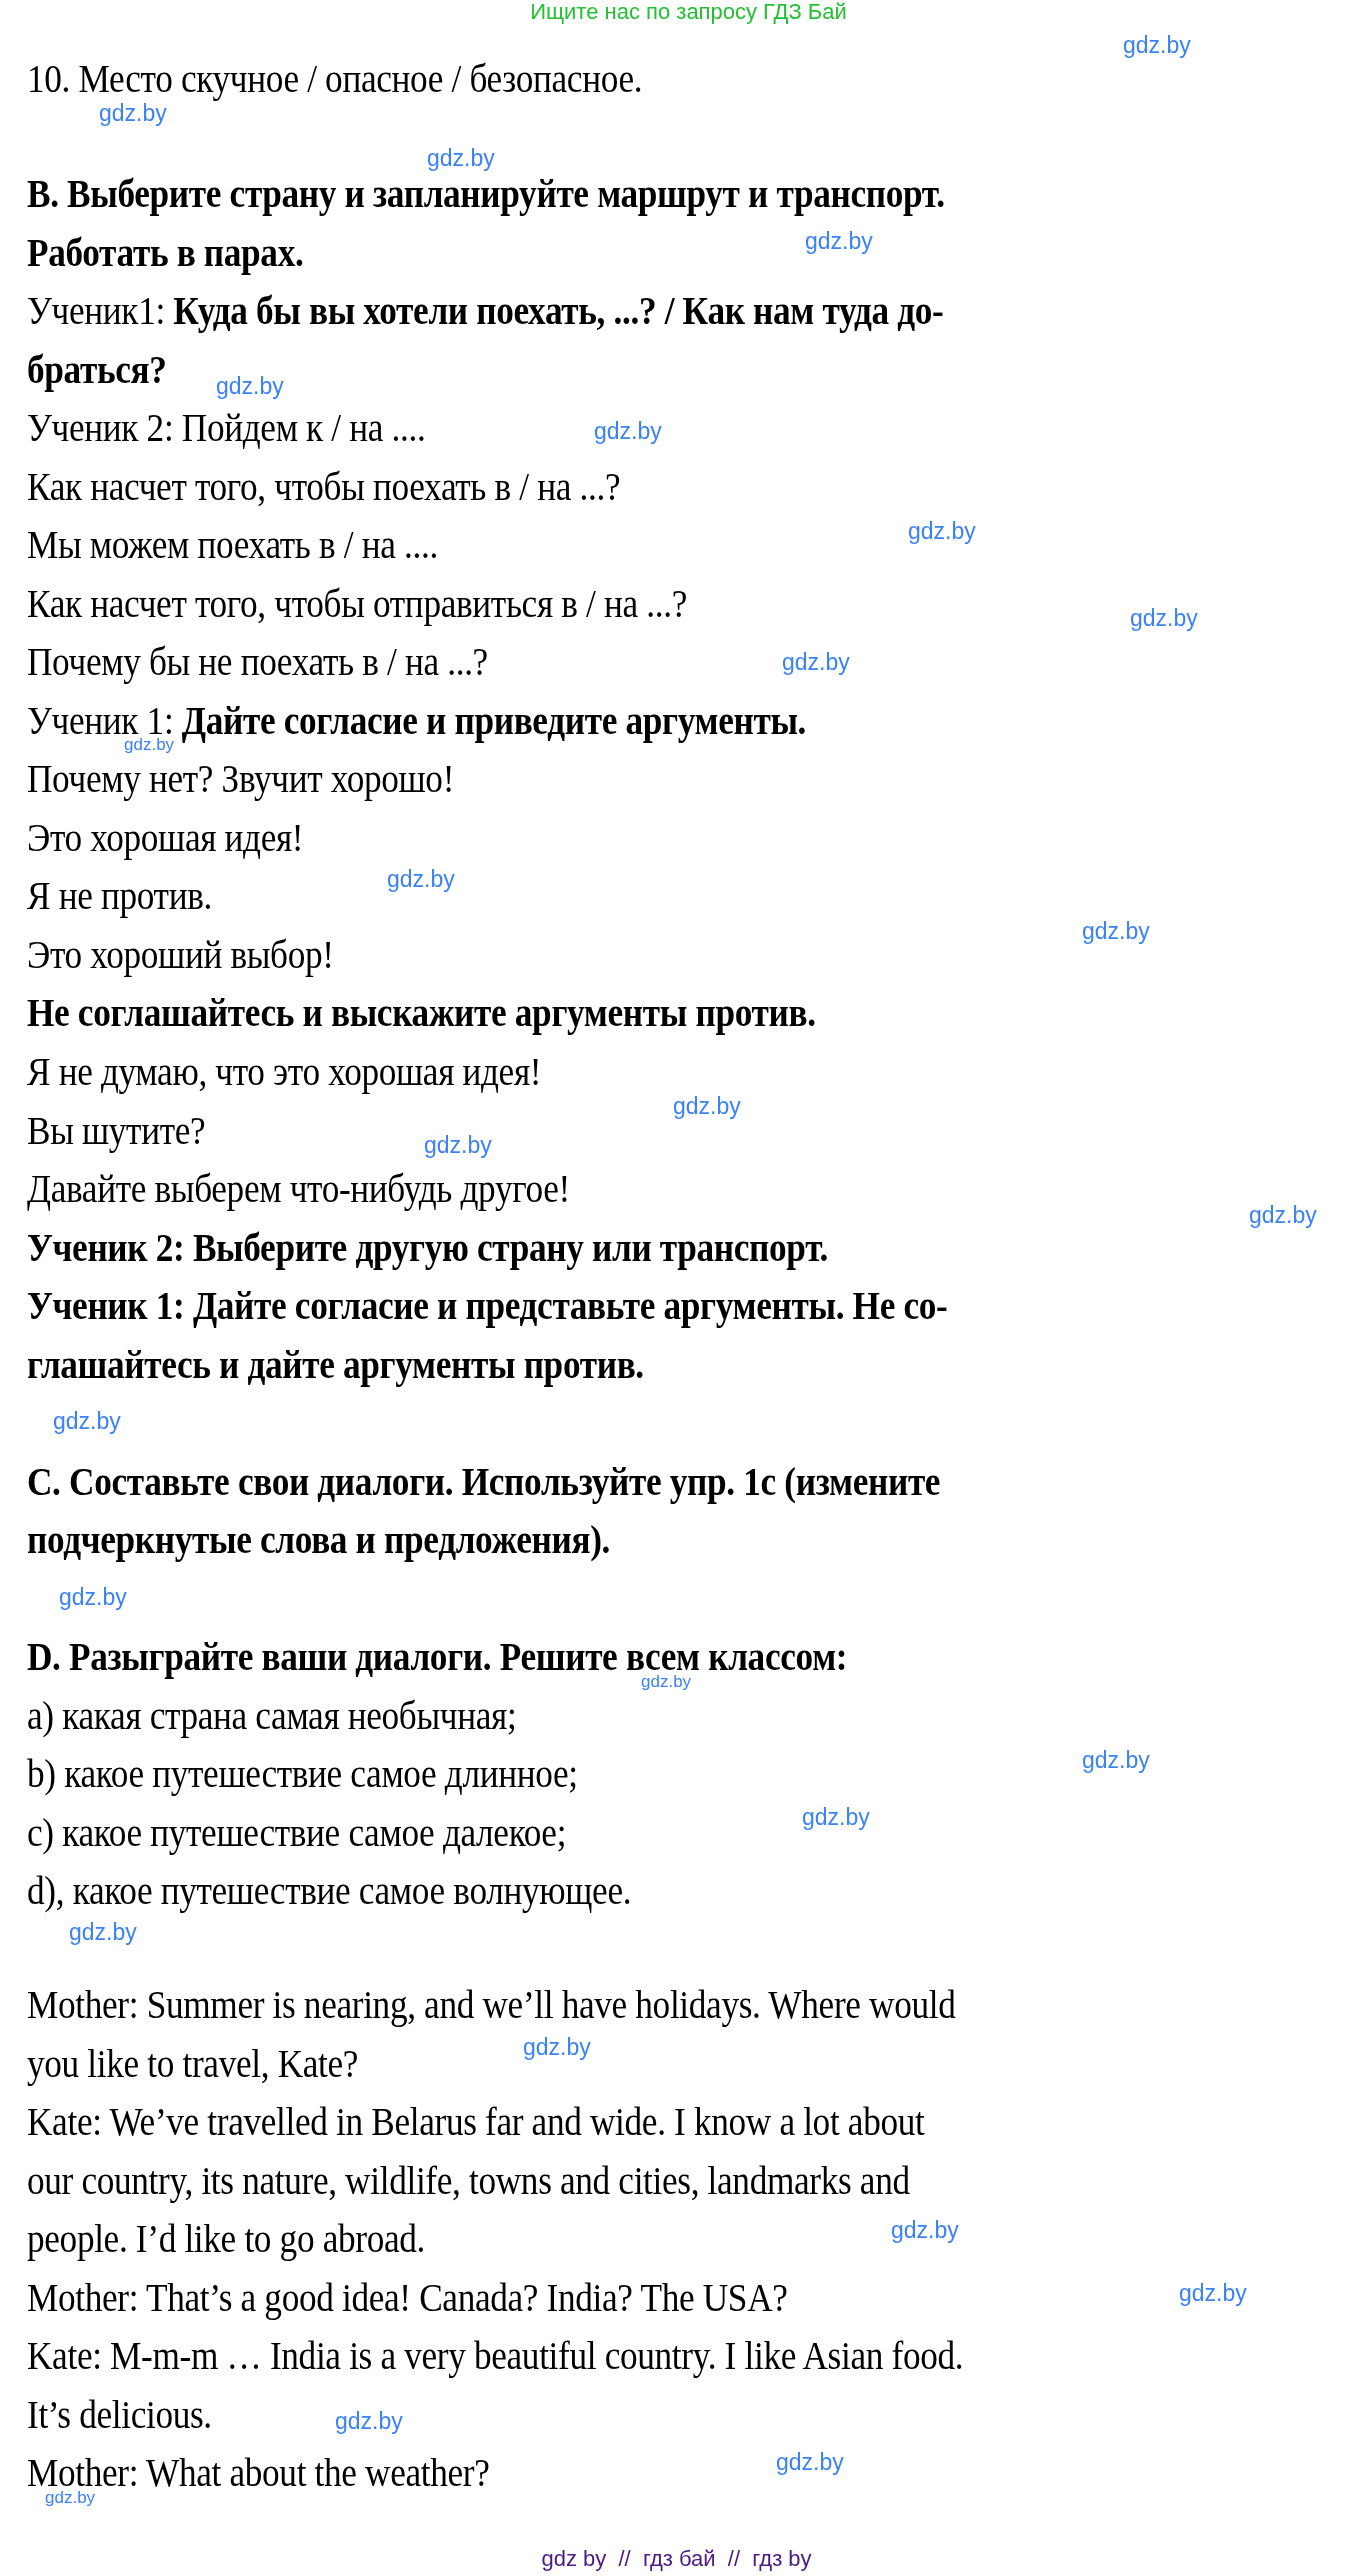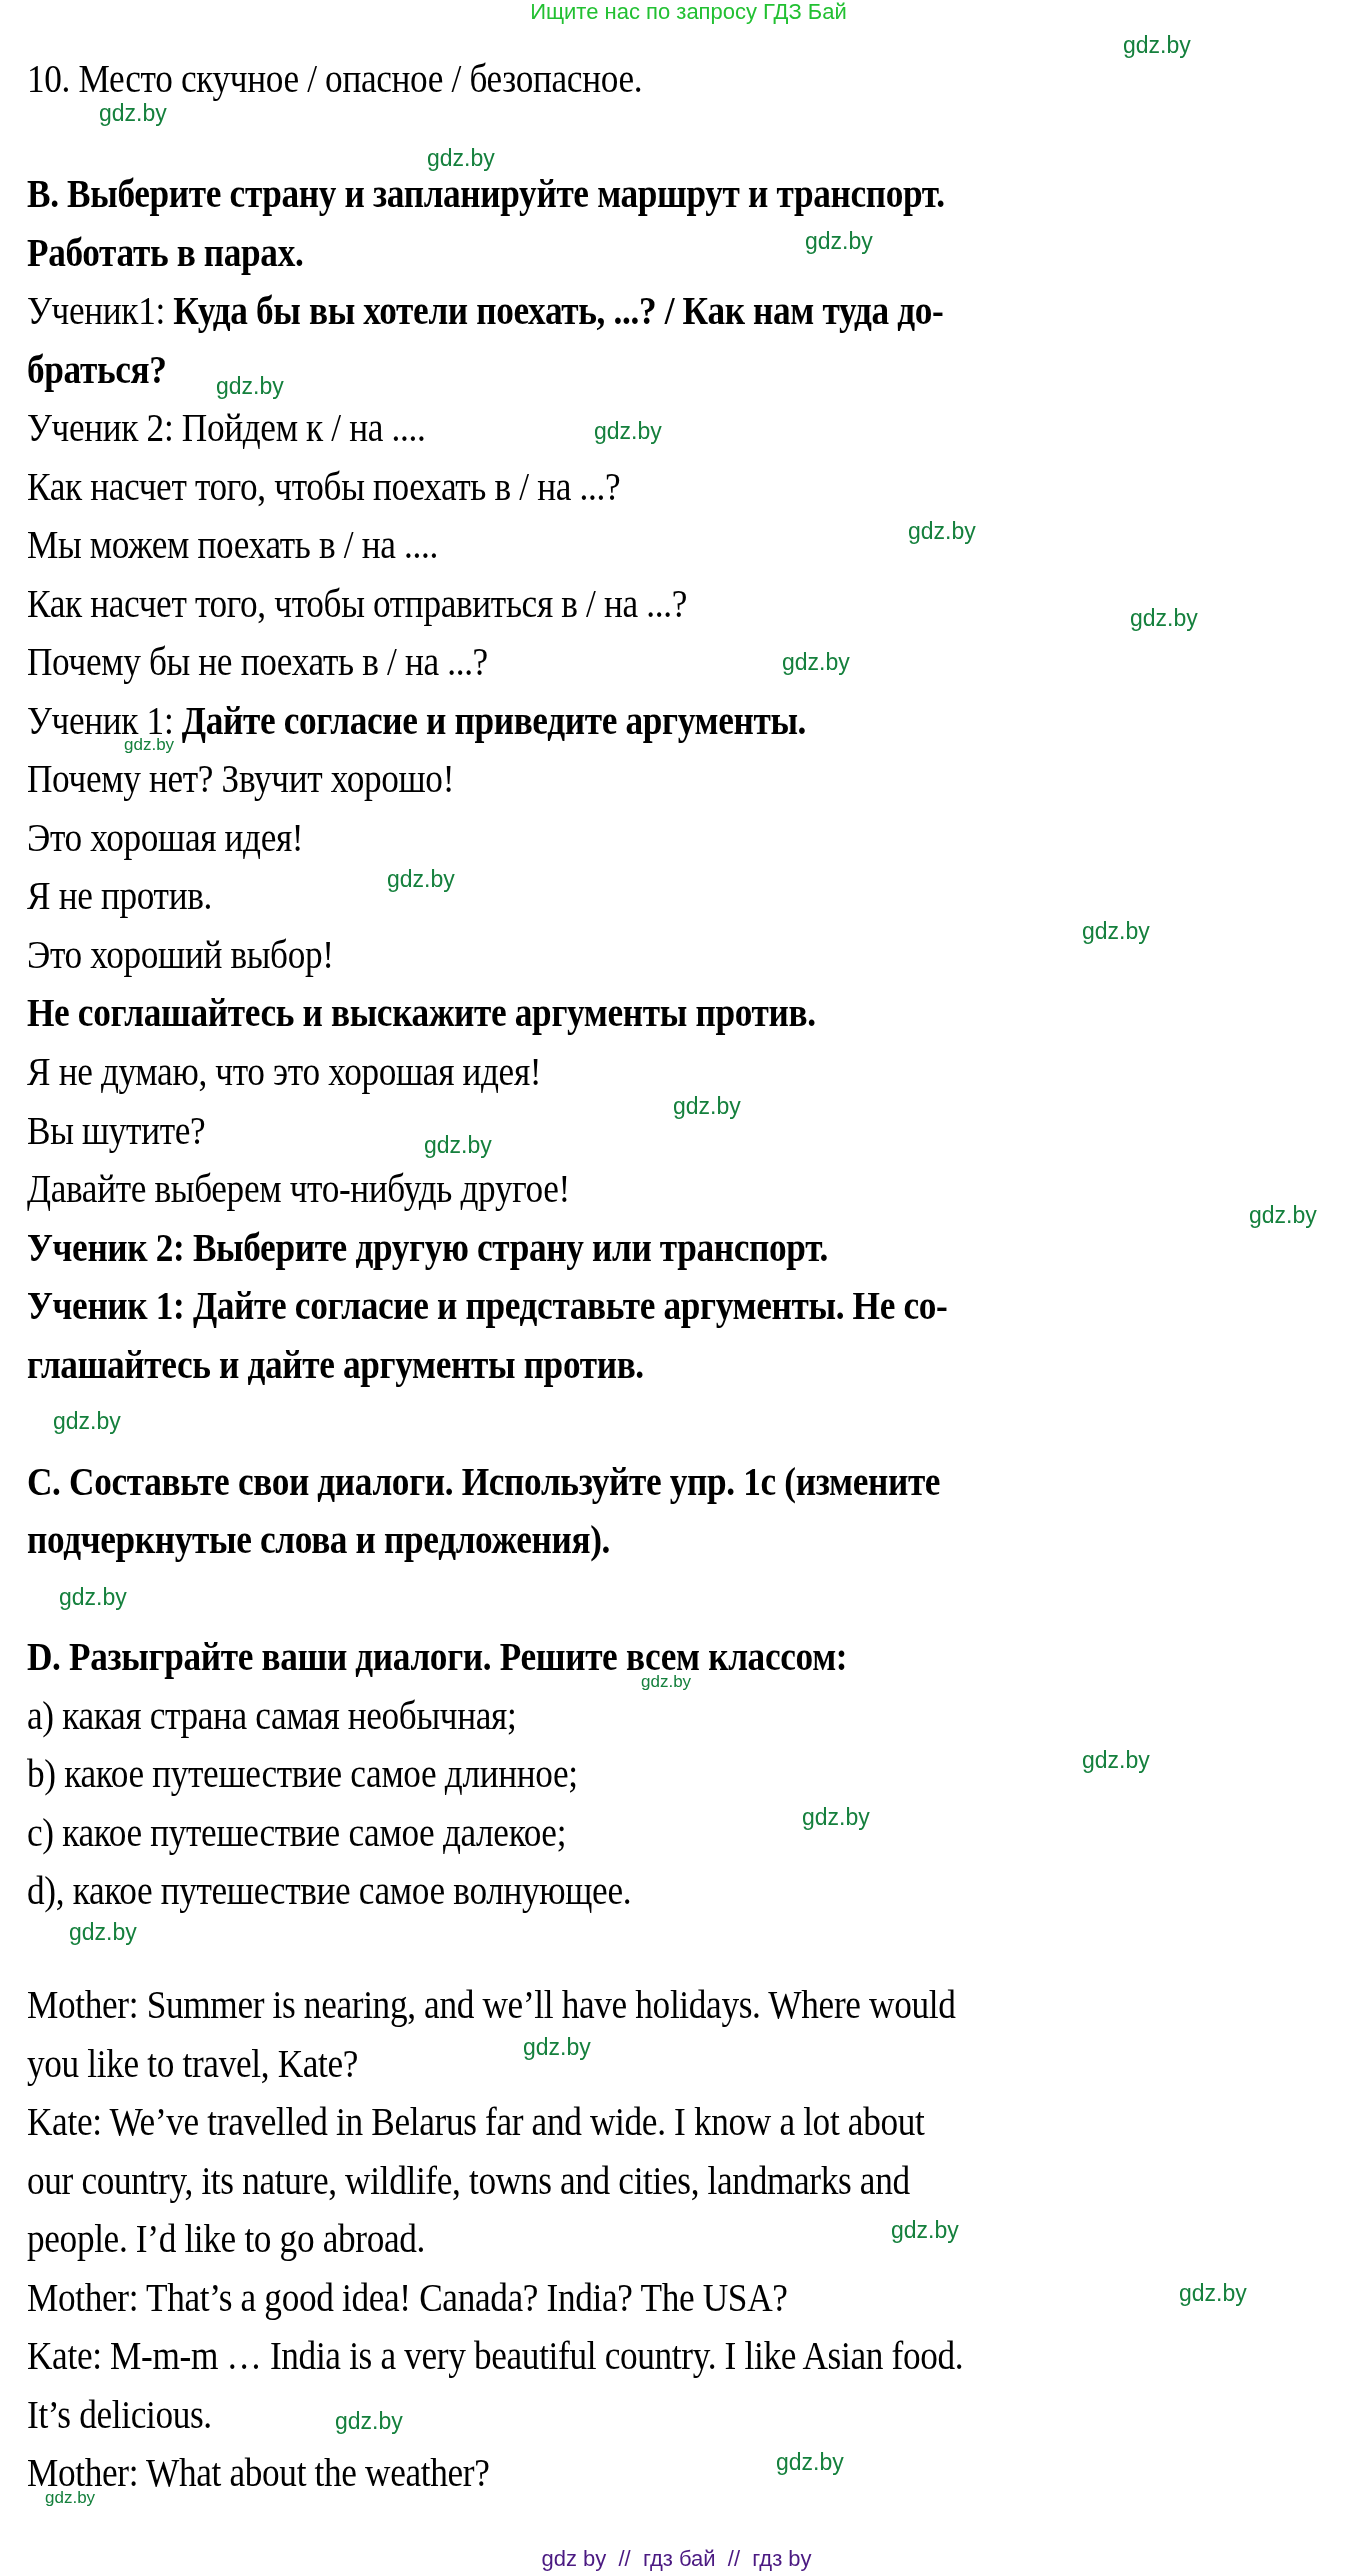--- a/index.html
+++ b/index.html
@@ -38,21 +38,21 @@
     white-space: nowrap;
     transform-origin: left top;
     letter-spacing: -0.4px;
   }
   .b { font-weight: bold; }
   .wm {
     position: absolute;
     font-family: "Liberation Sans", "DejaVu Sans", sans-serif;
     font-size: 23px;
     line-height: 24.4px;
-    color: #15803d;
+    color: #3b82f6;
     white-space: nowrap;
   }
   .wm.small { font-size: 17px; line-height: 18px; }
 </style>
 </head>
 <body>
 
 <div class="top-banner">Ищите нас по запросу ГДЗ Бай</div>
 
 <div class="line" style="top: 54px; transform: scaleX(0.86);">10. Место скучное / опасное / безопасное.</div>

